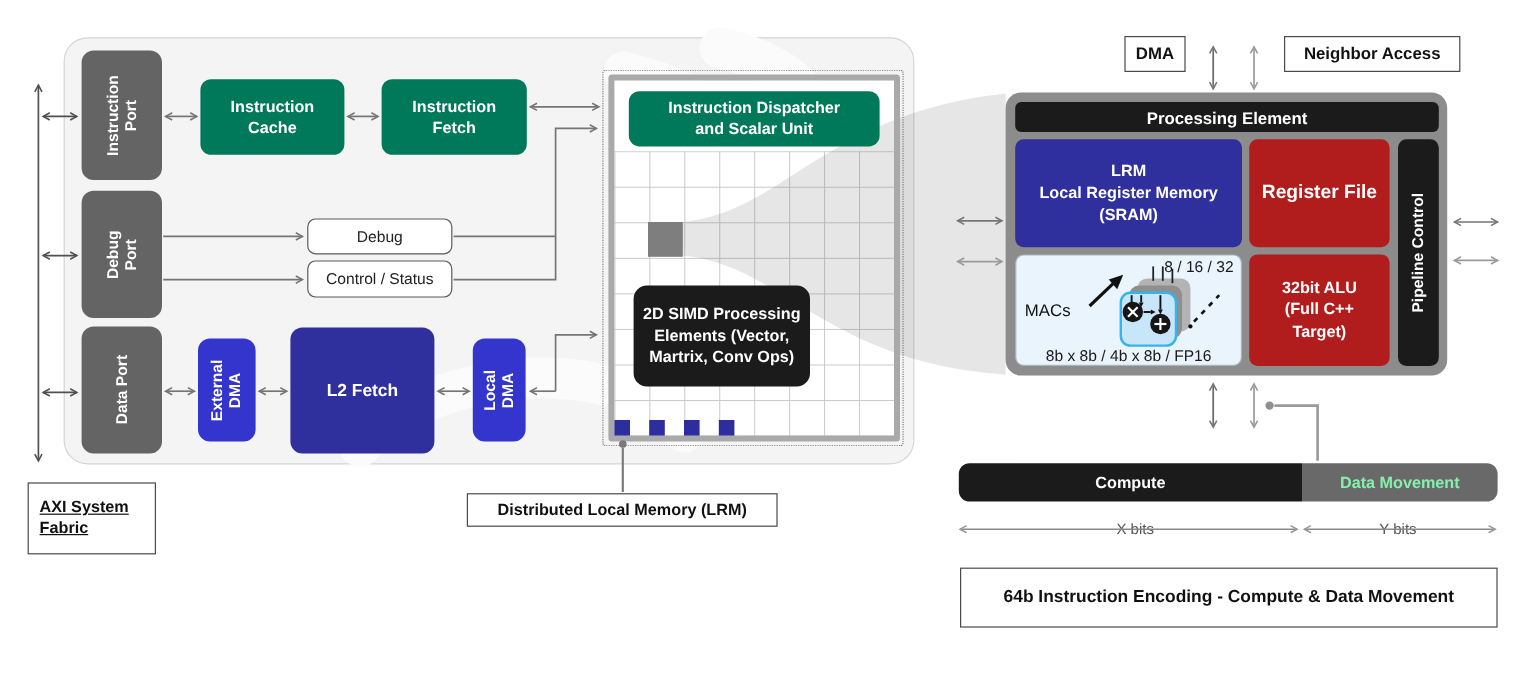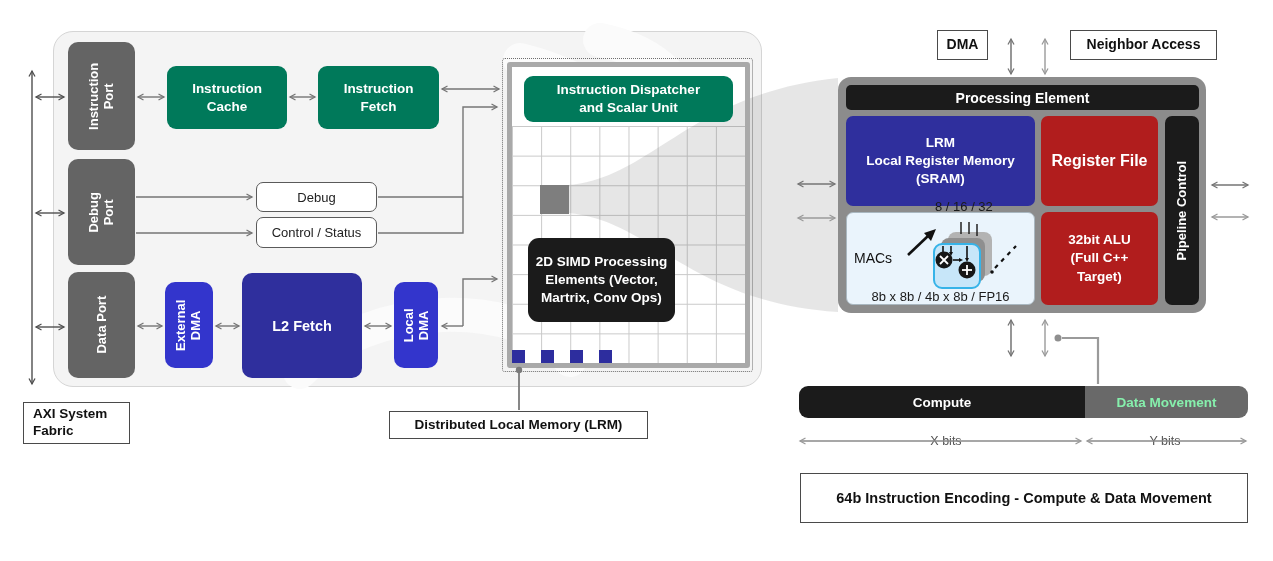--- a/index.html
+++ b/index.html
@@ -67,22 +67,22 @@
   <div class="box blu vflex" style="left:165px;top:282px;width:48px;height:86px;">
     <span>External
 DMA</span>
   </div>
   <div class="box dblu" style="left:242px;top:273px;width:120px;height:105px;">L2 Fetch</div>
   <div class="box blu vflex" style="left:394px;top:282px;width:44px;height:86px;">
     <span>Local
 DMA</span>
   </div>
 
-  <div class="box lbl pre" style="left:23px;top:402px;width:107px;height:42px;justify-content:flex-start;
-              text-align:left;padding-left:9px;">AXI System
+  <div class="box lbl pre" style="left:23px;top:402px;width:107px;height:60px;justify-content:flex-start;
+              text-align:left;padding-left:9px;text-decoration:underline;">AXI System
 Fabric</div>
 
   <div class="abs" style="left:502px;top:58px;width:251px;height:314px;border:1px dotted #6e6e6e;
               border-radius:3px;box-sizing:border-box;"></div>
   <div class="abs" style="left:512px;top:67px;width:233px;height:296px;background:#fff;"></div>
   <div class="gridlines"></div>
 
   <svg class="layer" width="1273" height="561">
     <path d="M568,185 C652,178 688,94 838,78 L838,312 C688,302 652,220 568,213 Z" fill="rgba(99,99,99,0.16)"></path>
   </svg>
@@ -116,21 +116,21 @@
               font-size:13.5px;line-height:1.35;">LRM
 Local Register Memory
 (SRAM)</div>
   <div class="box redb" style="left:1041px;top:116px;width:117px;height:90px;font-size:16px;">Register File</div>
   <div class="box blkb vflex" style="left:1165px;top:116px;width:34px;height:189px;border-radius:7px;font-size:13px;">
     <span style="white-space:nowrap;">Pipeline Control</span>
   </div>
 
   <div class="abs" style="left:846px;top:212px;width:189px;height:93px;background:#eaf4fc;
               border:1.5px solid #a9b7c0;border-radius:7px;box-sizing:border-box;"></div>
-  <div class="abs" style="left:935px;top:199px;width:93px;text-align:left;font-size:13px;color:#1a1a1a;">8 / 16 / 32</div>
+  <div class="abs" style="left:935px;top:215px;width:93px;text-align:right;font-size:13px;color:#1a1a1a;">8 / 16 / 32</div>
   <div class="abs" style="left:854px;top:250px;width:46px;font-size:14px;color:#111;">MACs</div>
   <div class="abs" style="left:848px;top:289px;width:185px;text-align:center;font-size:13px;color:#1a1a1a;">8b x 8b / 4b x 8b / FP16</div>
 
   <svg class="layer" width="1273" height="561">
     <g>
 
       <line x1="908" y1="255" x2="928" y2="236" stroke="#111" stroke-width="2.6"></line>
       <polygon points="936,229 924,233 931,241" fill="#111"></polygon>
 
       <rect x="948" y="232" width="44" height="44" rx="8" fill="#b3b3b3"></rect>

